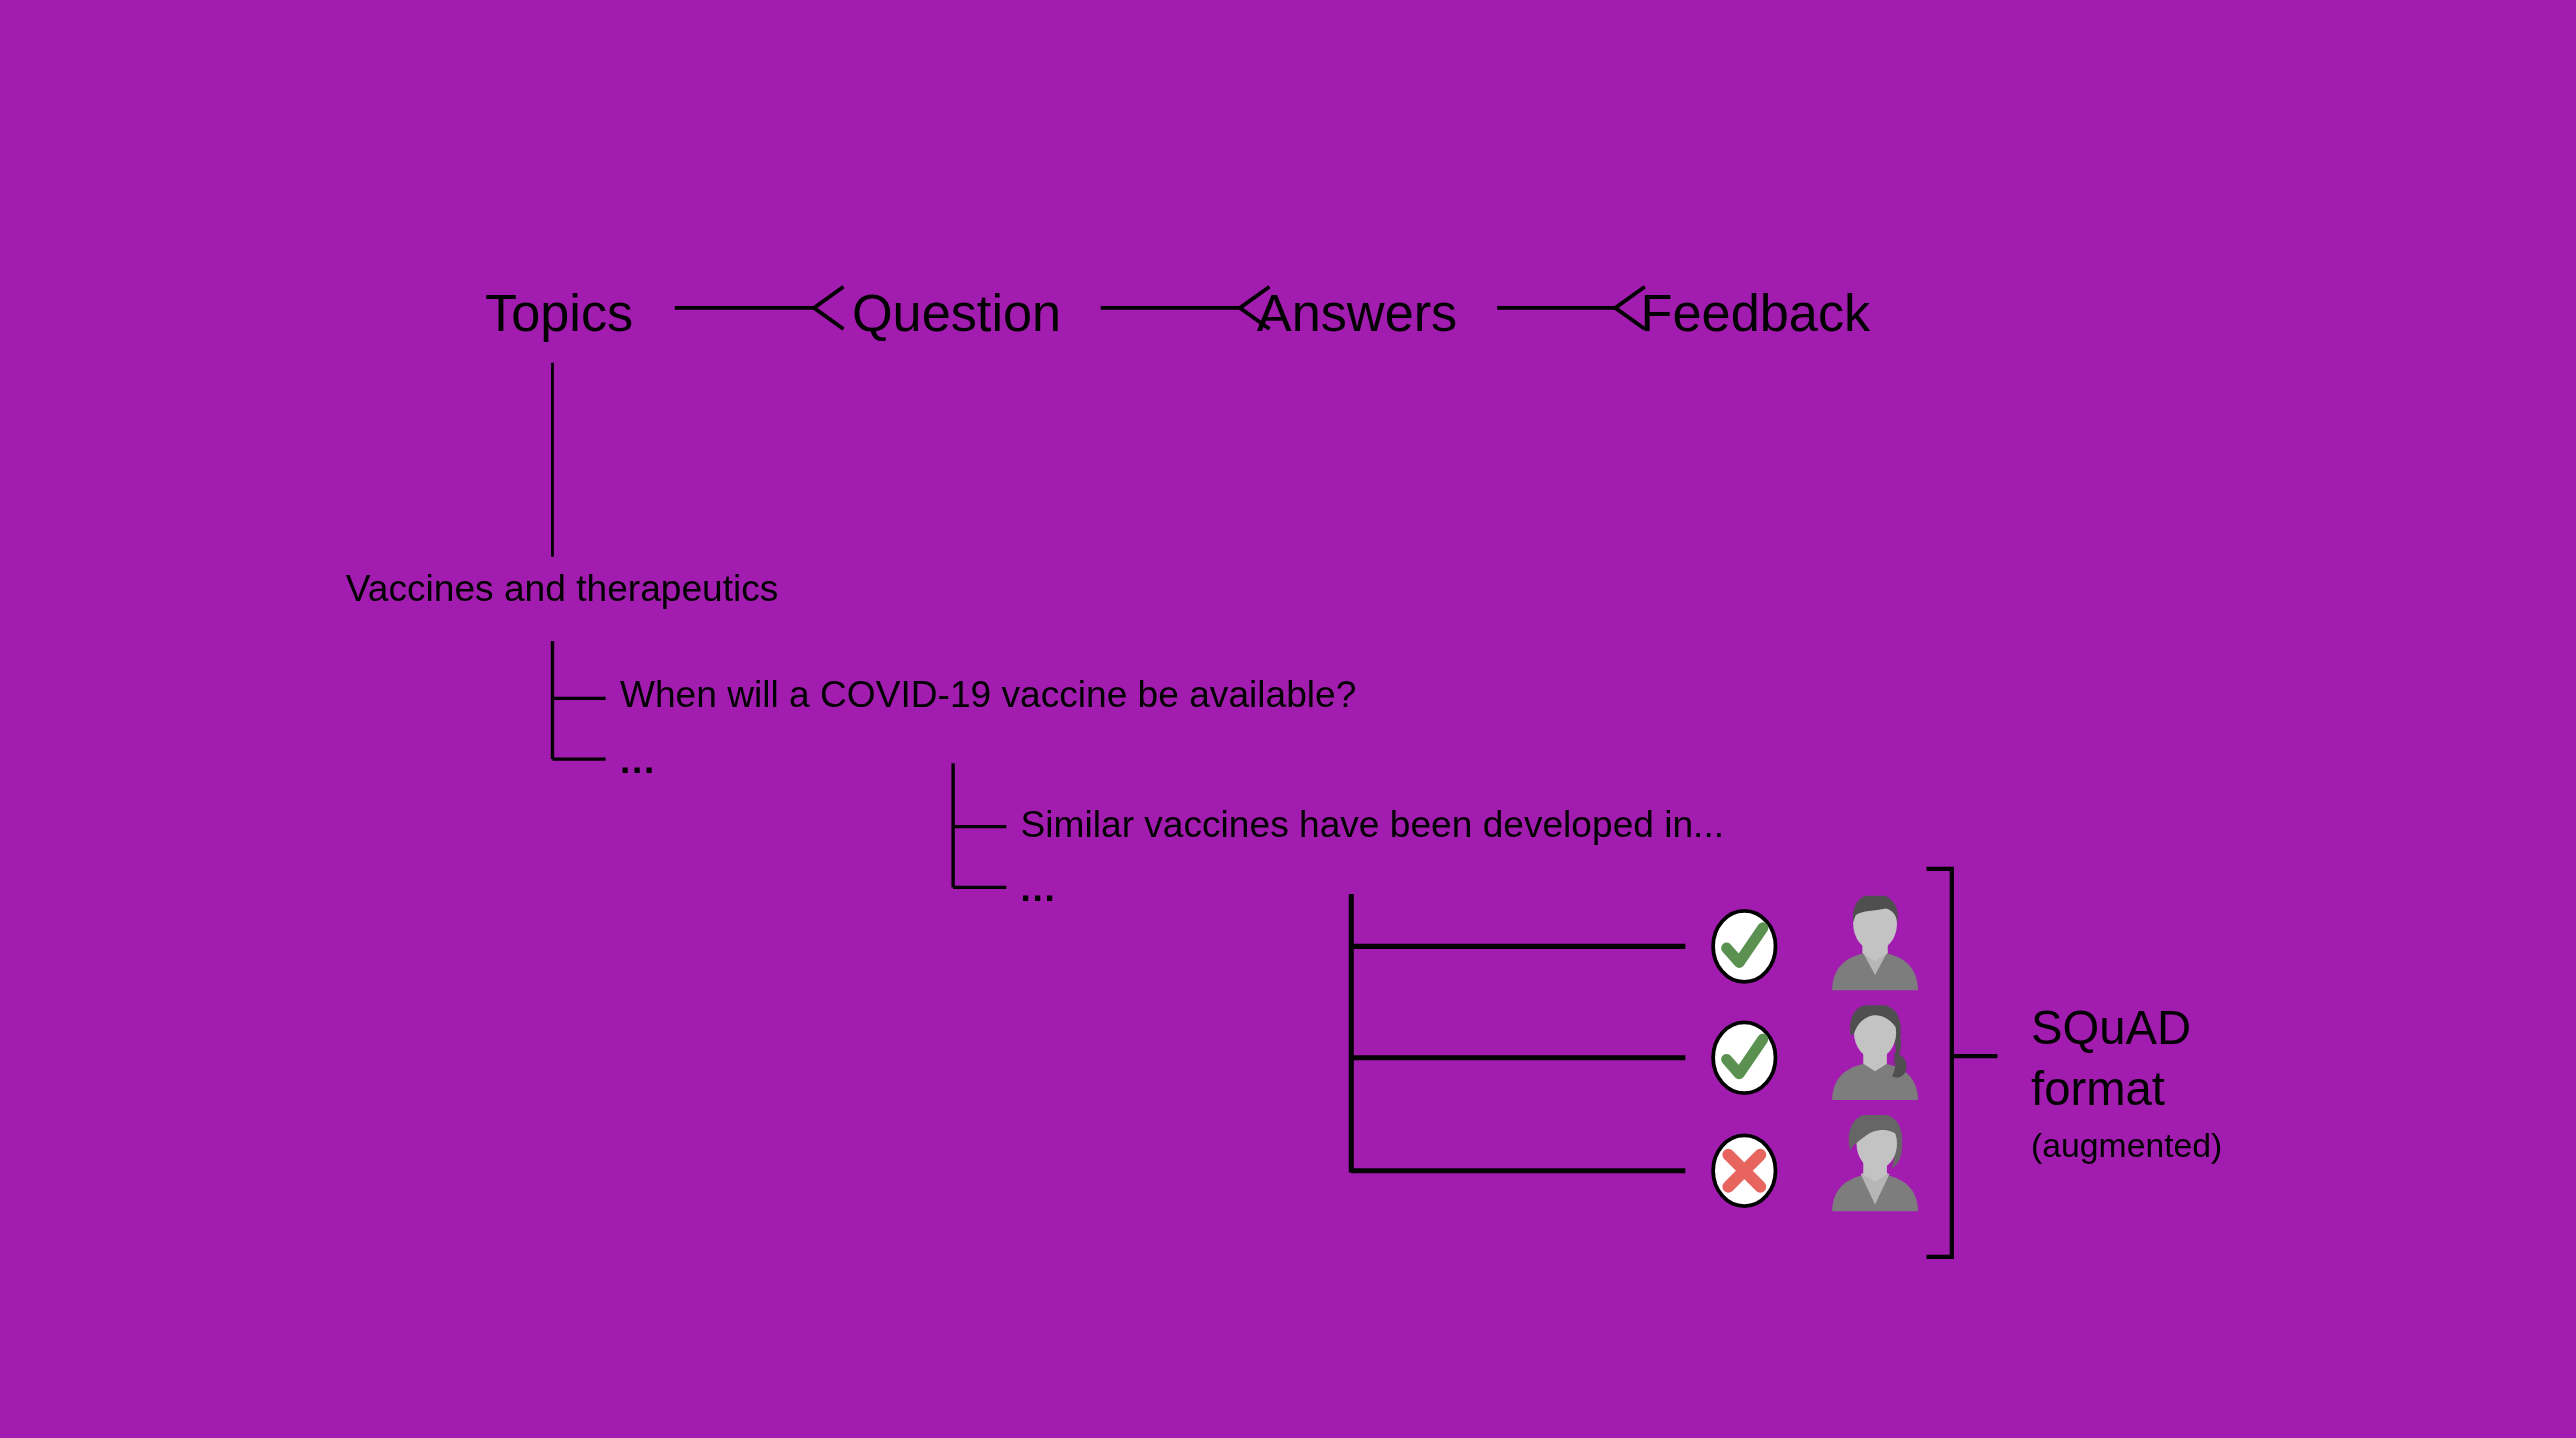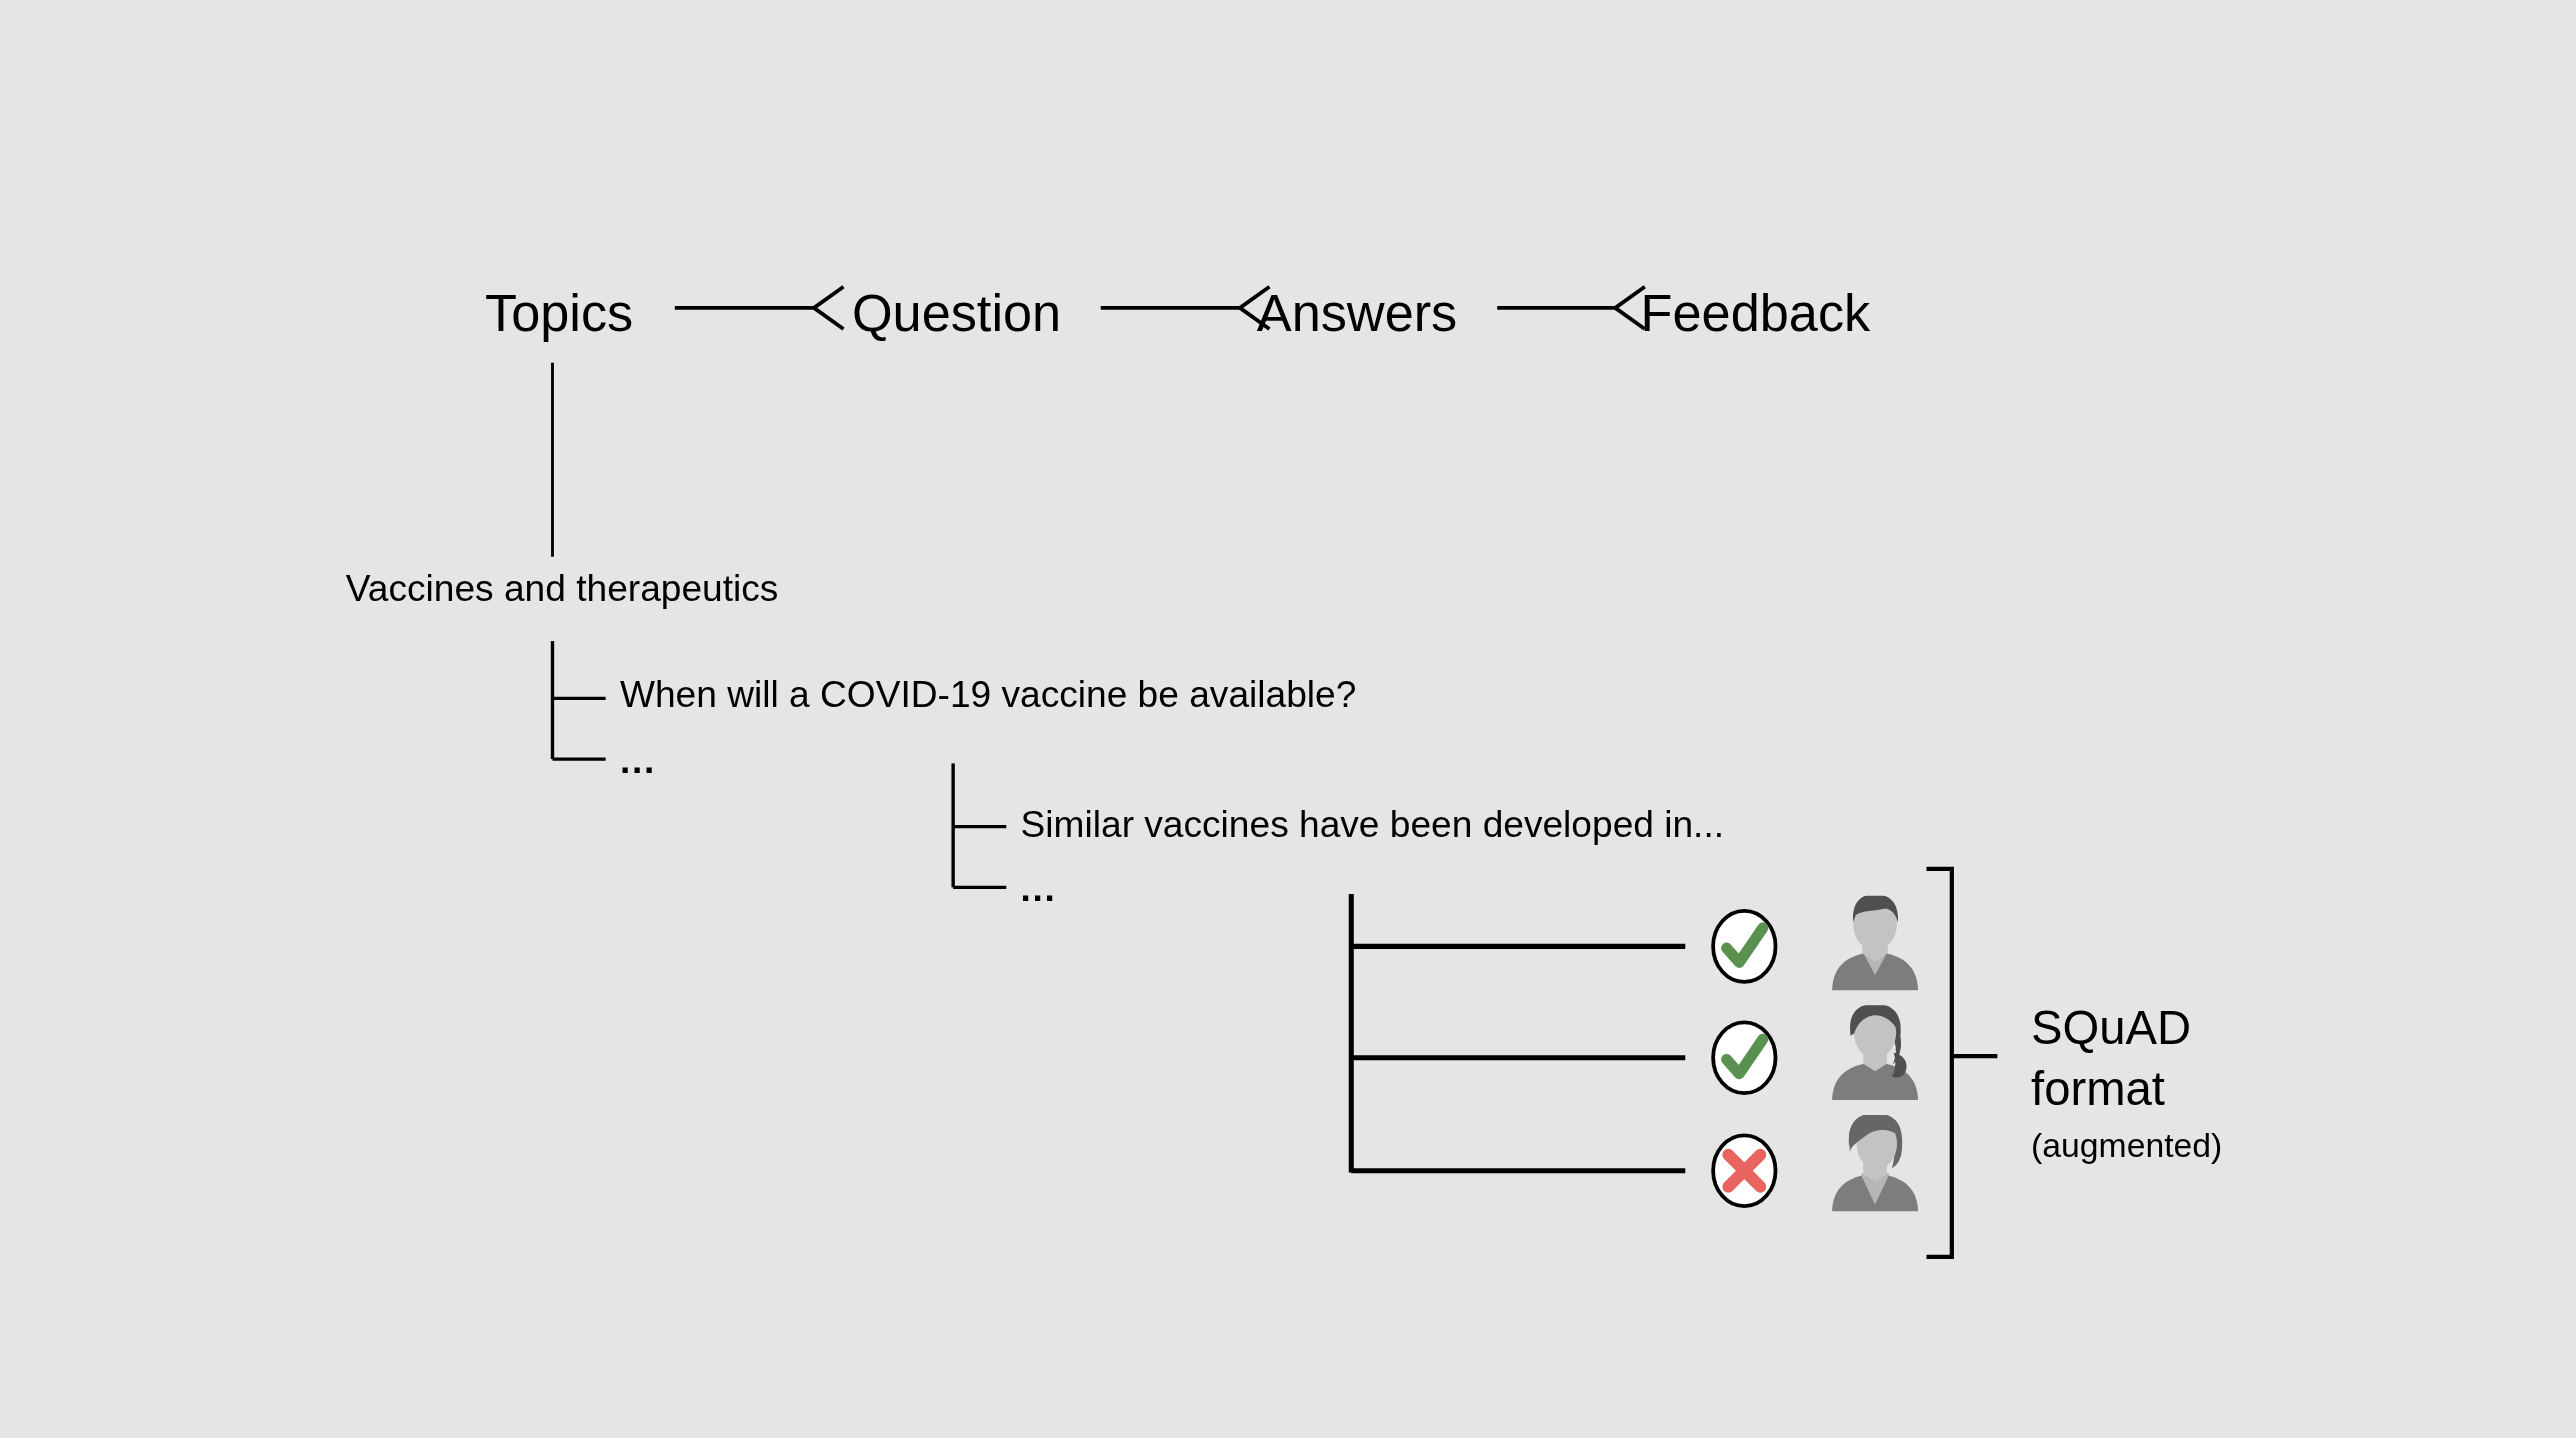--- a/index.html
+++ b/index.html
@@ -9,21 +9,21 @@
     background: #ffffff;
   }
   body {
     font-family: "Liberation Sans", sans-serif;
     color: #000000;
   }
   #canvas {
     position: relative;
     width: 2576px;
     height: 1439px;
-    background: #e5e5e5;
+    background: #a21caf;
     overflow: hidden;
   }
   #diagram-svg {
     position: absolute;
     left: 0;
     top: 0;
     width: 2576px;
     height: 1439px;
   }
   .hdr-label {

